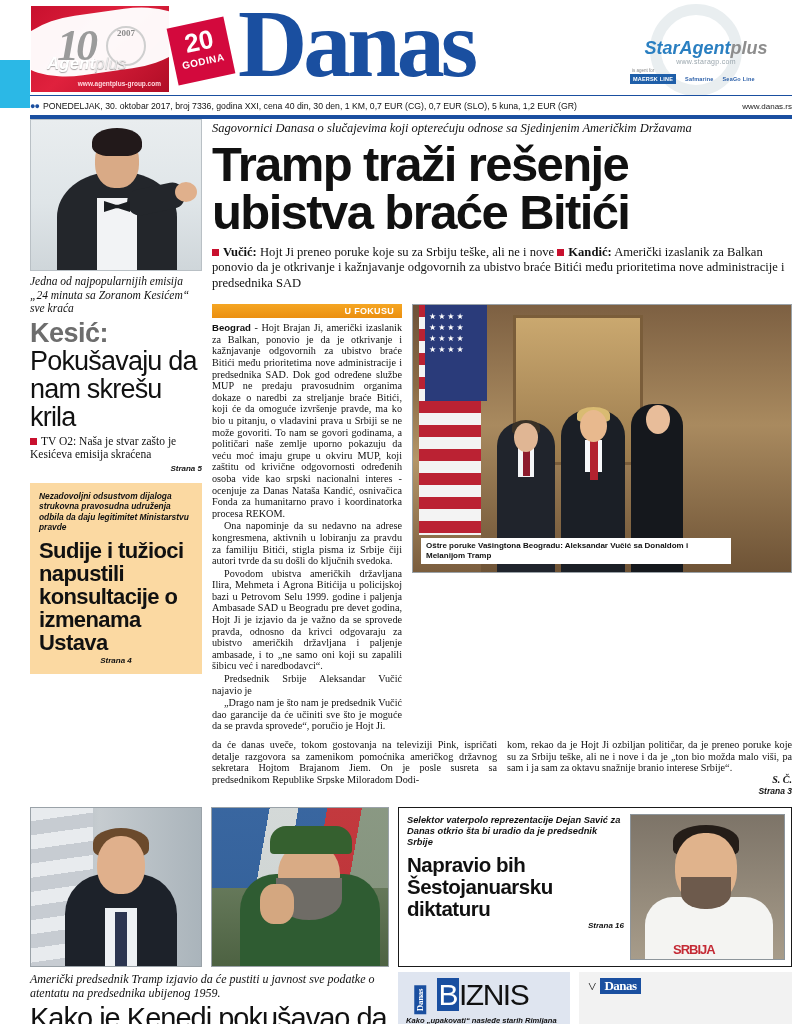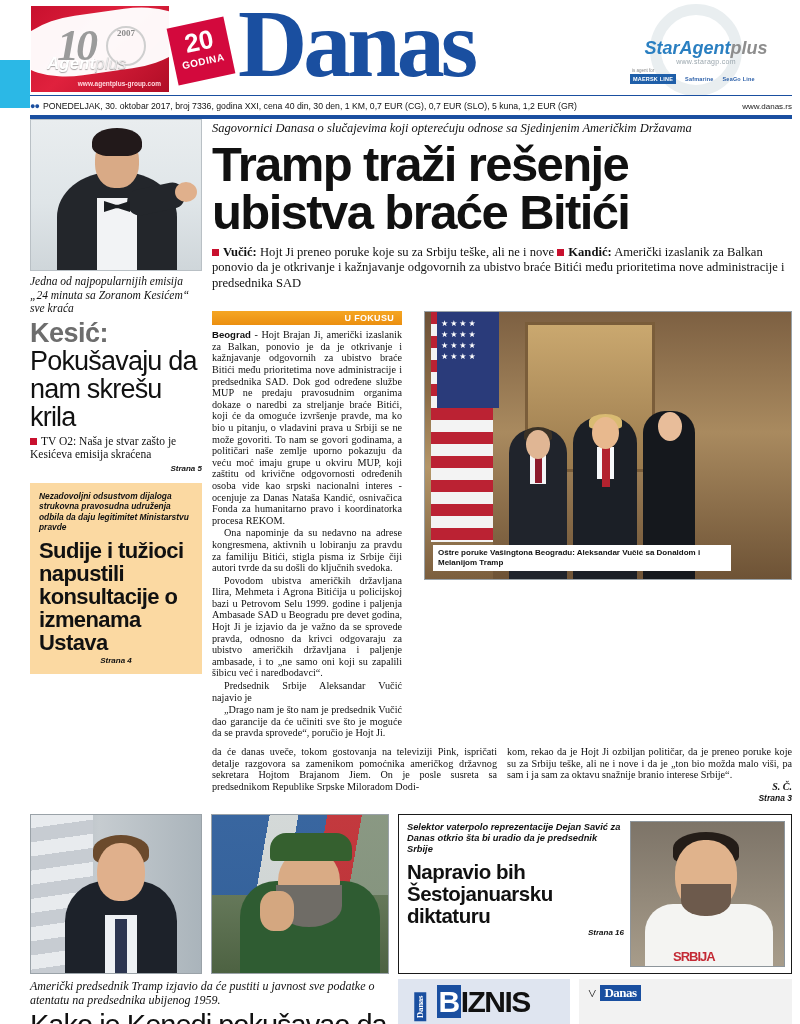--- a/index.html
+++ b/index.html
@@ -113,21 +113,21 @@
   .orange-strana { font-family:"Liberation Sans",sans-serif; font-size:8px; font-weight:bold;
       font-style:italic; text-align:center; margin-top:2px; }
 
   
   .kicker-main { font-style:italic; font-size:12.5px; margin-top:2px; }
   .head-main { font-family:"Liberation Sans",sans-serif; font-weight:bold; font-size:49px;
       line-height:48px; letter-spacing:-1.6px; margin-top:4px; }
   .sub-main { font-size:12.6px; line-height:15.4px; margin-top:9px; }
   .sub-main b { font-weight:bold; }
 
-  .fokus-row { margin-top:20px; display:flex; gap:22px; }
+  .fokus-row { margin-top:13px; display:flex; gap:10px; }
   .col-art { width:190px; flex:0 0 190px; }
   .fokus-tag { background:linear-gradient(#f5a623,#eb8f10); color:#fff;
       font-family:"Liberation Sans",sans-serif; font-weight:bold; font-size:9px;
       text-align:right; padding:2px 8px 2px 0; letter-spacing:.3px; }
   .art-body { font-size:10.2px; line-height:11.6px; text-align:justify; margin-top:4px;
       hyphens:auto; }
   .art-body p { text-indent:12px; margin-top:1px; }
   .art-body p.first { text-indent:0; }
   .art-body b { font-family:"Liberation Sans",sans-serif; font-size:9.6px; }
 
@@ -234,21 +234,21 @@
   .bot-left { width:359px; flex:0 0 359px; }
   .jfk-cap { font-style:italic; font-size:12px; line-height:14px; }
   .jfk-head { font-family:"Liberation Sans",sans-serif; font-size:29px; line-height:30px;
       letter-spacing:-1px; margin-top:3px; }
 
   .biznis { width:172px; flex:0 0 172px; background:#dfe5f0; padding:8px 8px 10px; }
   .biznis-logo { display:flex; align-items:flex-start; }
   .biznis-logo .dsm { background:#1a4fa0; color:#fff; font-family:"Liberation Serif",serif;
       font-weight:bold; font-size:9px; padding:1px 3px; transform:rotate(-90deg);
       transform-origin:center; margin:14px -8px 0 0; letter-spacing:-.3px;}
-  .biznis-logo .bword { font-family:"Liberation Sans",sans-serif; font-weight:bold;
+  .biznis-logo .bword { font-family:"Liberation Sans",sans-serif; font-weight:normal;
       font-size:30px; line-height:30px; letter-spacing:-1.5px; margin-left:10px;}
   .biznis-logo .bword span { background:#1a4fa0; color:#fff; padding:0 2px; }
   .biznis-kicker { font-family:"Liberation Sans",sans-serif; font-weight:bold; font-style:italic;
       font-size:7.6px; line-height:9.4px; margin-top:6px;}
 
   .stednja { flex:1; background:#f2f2f2; padding:6px 9px 10px; }
   .stednja-top { display:flex; align-items:center; gap:4px; }
   .stednja-top .chk { font-size:15px; color:#111; line-height:10px;}
   .stednja-top .dsm { background:#1a4fa0; color:#fff; font-family:"Liberation Serif",serif;
       font-weight:bold; font-size:13px; padding:0 4px; letter-spacing:-.5px;}

